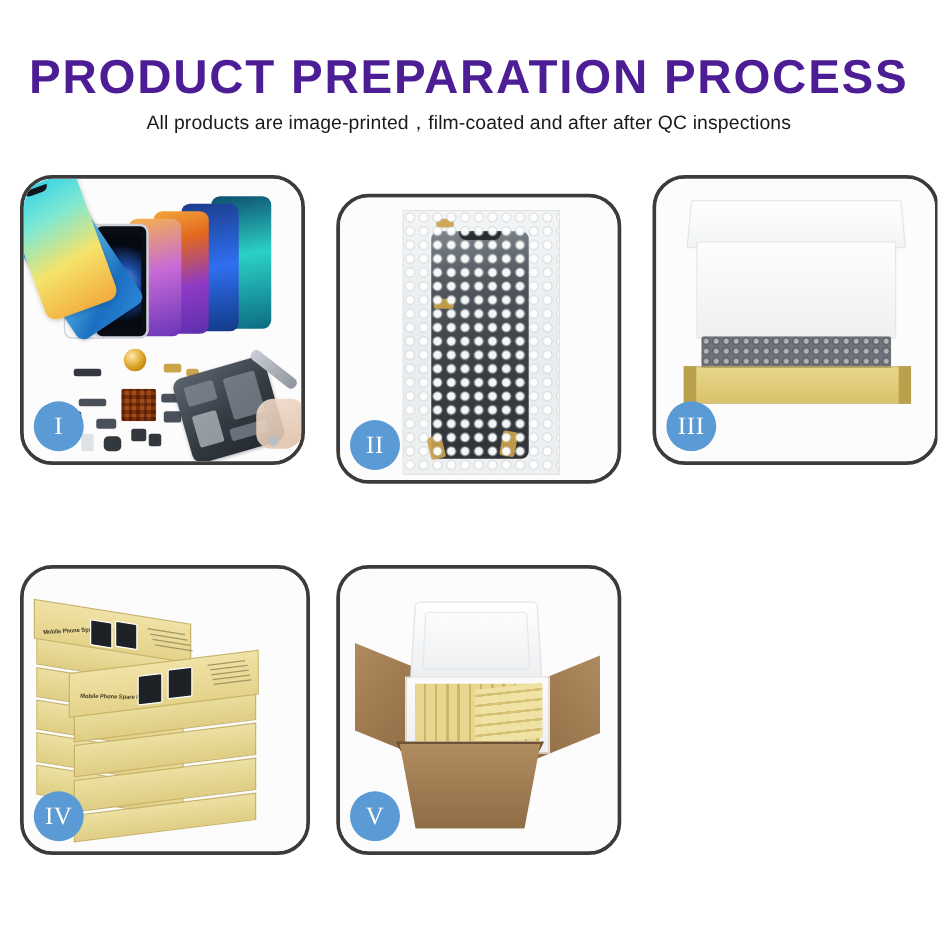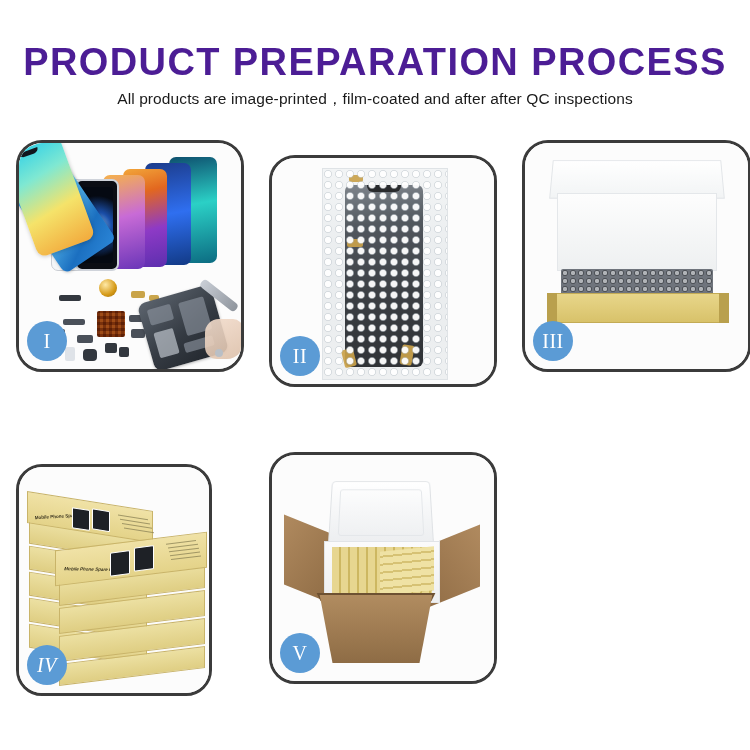--- a/index.html
+++ b/index.html
@@ -25,21 +25,21 @@
   
   .grid{position:absolute;left:0;top:0;width:750px;height:750px;}
   .panel{
     position:absolute;box-sizing:border-box;
     border:3px solid #3b3b3b;border-radius:26px;
     background:#fdfdfd;overflow:hidden;
   }
   .p1{left:16px;top:140px;width:228px;height:232px;}
   .p2{left:269px;top:140px;width:228px;height:232px;margin-top:15px;}
   .p3{left:522px;top:140px;width:229px;height:232px;}
-  .p4{left:16px;top:464px;width:196px;height:232px;font-style:italic;}
+  .p4{left:16px;top:452px;width:232px;height:232px;}
   .p5{left:269px;top:452px;width:228px;height:232px;}
   .p6{left:522px;top:452px;width:228px;height:232px;}
 
   .scene{position:absolute;inset:0;overflow:hidden;background:#fcfcfc;}
 
   .badge{
     position:absolute;left:8px;bottom:8px;width:40px;height:40px;border-radius:50%;
     background:#5b9bd5;color:#ffffff;
     font-family:"Liberation Serif",serif;font-size:20px;
     display:flex;align-items:center;justify-content:center;

